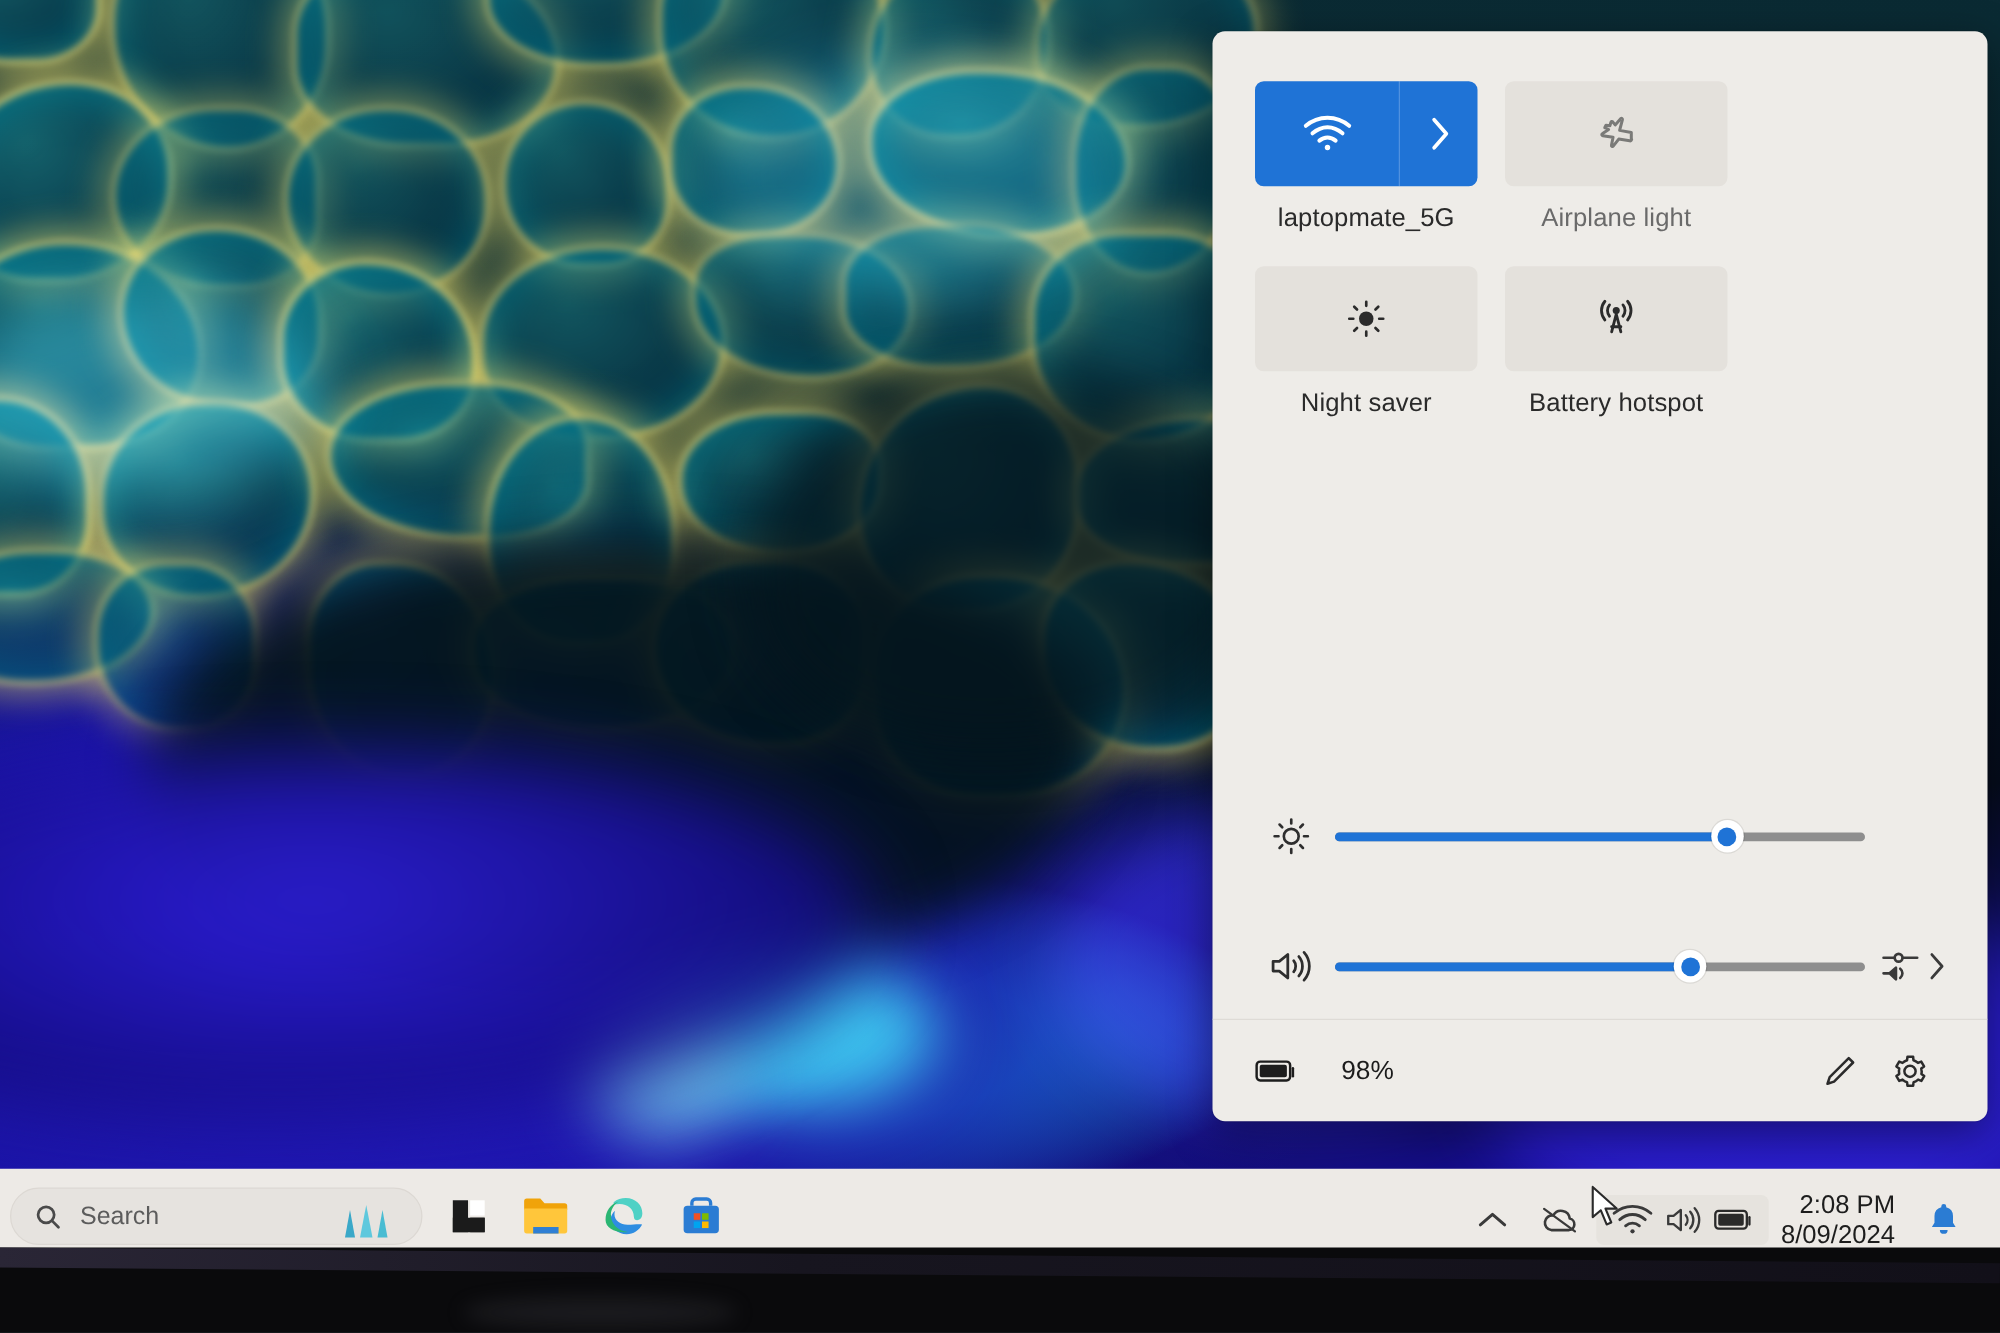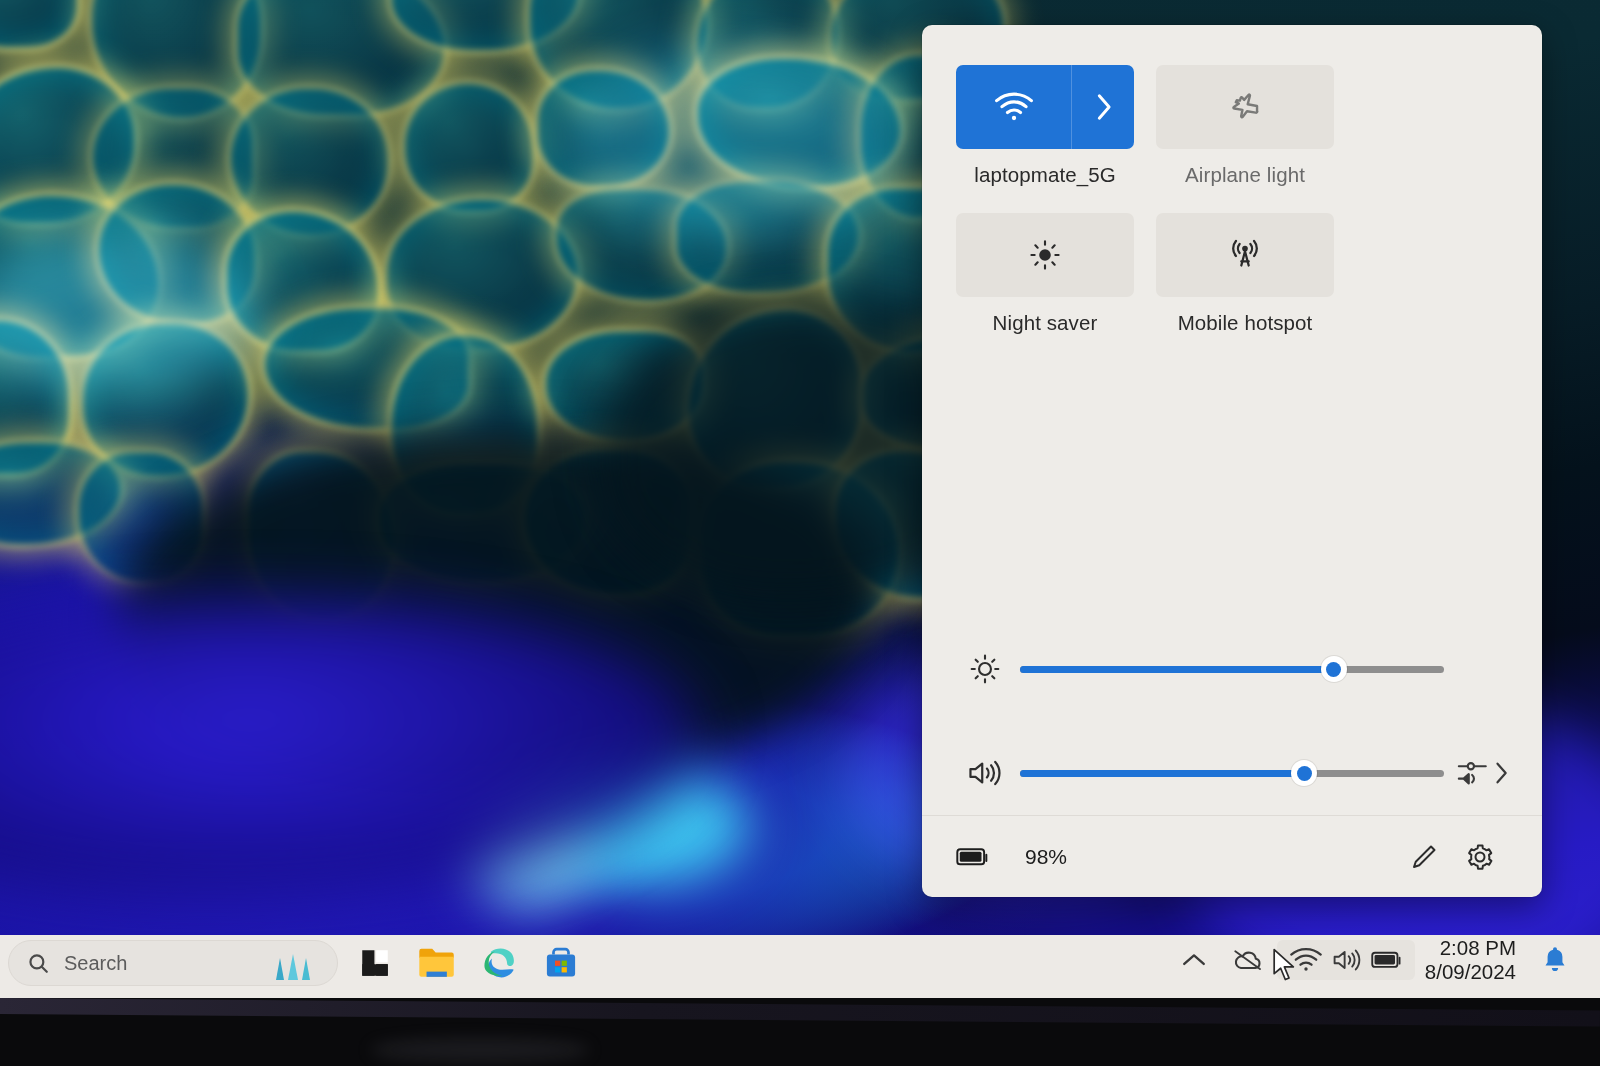--- a/index.html
+++ b/index.html
@@ -19,21 +19,21 @@
   .cellgrid{position:absolute;left:-60px;top:-60px;width:1100px;height:700px;}
   .cell{position:absolute;border-radius:48% 52% 45% 55%;
         box-shadow:0 0 26px 9px rgba(255,235,110,.55), inset 0 0 30px 12px rgba(0,140,160,.55);
         border:5px solid rgba(240,225,120,.75);
         background:radial-gradient(ellipse at 35% 30%, rgba(30,150,160,.55), rgba(6,55,75,.85) 70%);
         filter:blur(3px);}
   .glow{position:absolute;border-radius:50%;filter:blur(26px);mix-blend-mode:screen;}
   .dark-blob{position:absolute;border-radius:50% 46% 55% 44%;filter:blur(22px);}
 
   
-  #qs{position:absolute;left:922px;top:25px;width:620px;height:872px;
+  #qs{position:absolute;left:970px;top:25px;width:620px;height:872px;
       background:#eeece8;border-radius:10px;
       box-shadow:0 10px 34px rgba(0,0,0,.40), 0 0 0 1px rgba(0,0,0,.07);
       overflow:hidden;}
   .qs-grid{position:absolute;left:0;top:0;width:620px;padding:40px 34px 0 34px;box-sizing:border-box;}
   .qrow{display:flex;gap:22px;margin-bottom:26px;}
   .qcell{width:178px;}
   .tile{height:84px;border-radius:7px;background:#e4e1dc;display:flex;align-items:center;
         justify-content:center;position:relative;}
   .tile.on{background:#1f73d6;}
   .tile.split{justify-content:flex-start;}
@@ -65,21 +65,21 @@
   
   .qfoot{position:absolute;left:0;bottom:0;width:620px;height:82px;border-top:1px solid #dedbd6;
          display:flex;align-items:center;padding:0 34px;box-sizing:border-box;}
   .batt{display:flex;align-items:center;gap:12px;}
   .batt span{font-size:21px;color:#1c1c1c;margin-left:23px;}
   .fspacer{flex:1;}
   .fbtn{width:56px;height:56px;display:flex;align-items:center;justify-content:center;border-radius:6px;}
 
   
   #taskbar{position:absolute;left:0;top:935px;width:1600px;height:66px;background:#edeae6;
-           display:flex;align-items:flex-start;}
+           display:flex;align-items:flex-end;}
   .tb-left{display:flex;align-items:center;padding-left:8px;gap:0;}
   .searchbox{width:330px;height:46px;border-radius:23px;background:#e6e3df;
              display:flex;align-items:center;padding:0 18px;box-sizing:border-box;gap:14px;
              border:1px solid #dcd8d3;}
   .searchbox .ph{font-size:20px;color:#5c5c5c;}
   .copilot{width:56px;height:46px;display:flex;align-items:center;justify-content:center;margin-left:-66px;}
   .tb-app{width:62px;height:56px;display:flex;align-items:center;justify-content:center;}
   .tb-mid{flex:1;}
   .tb-right{display:flex;align-items:center;gap:0;padding-right:26px;}
   .tr-btn{height:50px;display:flex;align-items:center;justify-content:center;padding:0 12px;}
@@ -211,21 +211,21 @@
             <div class="ic">
               <svg width="38" height="34" viewBox="0 0 24 24" fill="none" stroke="#2b2b2b" stroke-width="1.6" stroke-linecap="round">
                 <circle cx="12" cy="7.4" r="2" fill="#2b2b2b" stroke="none"></circle>
                 <path d="M12 9.4L9.4 19.4M12 9.4l2.6 10"></path>
                 <path d="M9.4 16.5h5.2"></path>
                 <path d="M8.2 4.2a5 5 0 000 6.4M15.8 4.2a5 5 0 010 6.4"></path>
                 <path d="M5.6 2.1a8.2 8.2 0 000 10.6M18.4 2.1a8.2 8.2 0 010 10.6"></path>
               </svg>
             </div>
           </div>
-          <div class="qlabel">Mobile hotspot</div>
+          <div class="qlabel">Battery hotspot</div>
         </div>
       </div>
 
     </div>
 
     <div class="sliders">
 
       <div class="srow">
         <div class="sicon">
           <svg width="34" height="34" viewBox="0 0 24 24" fill="none" stroke="#2e2e2e" stroke-width="1.5" stroke-linecap="round">

